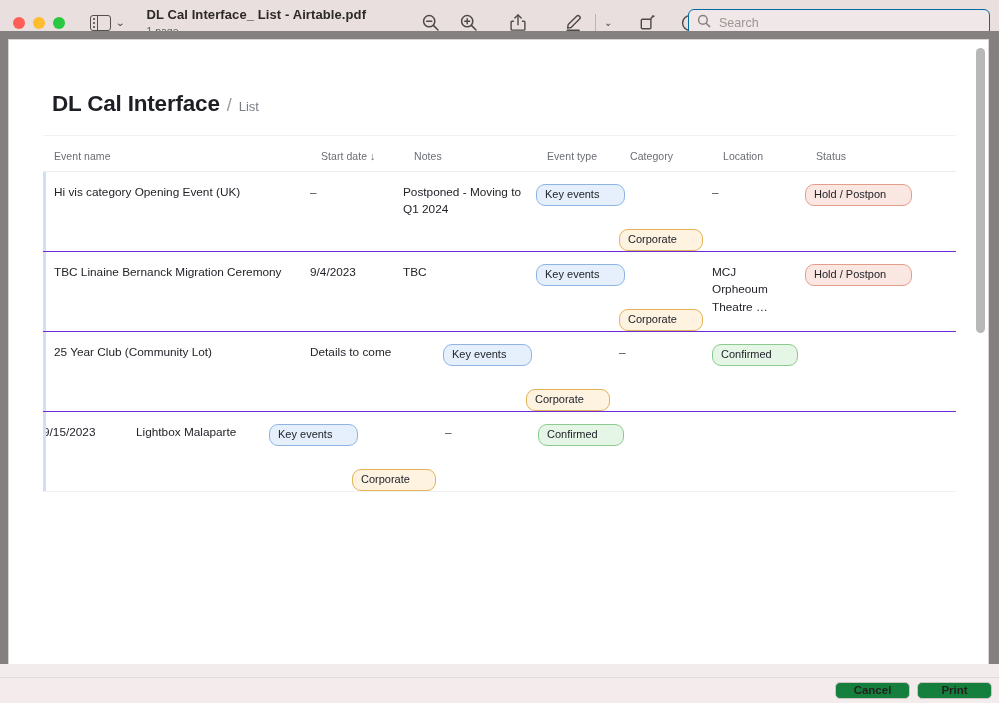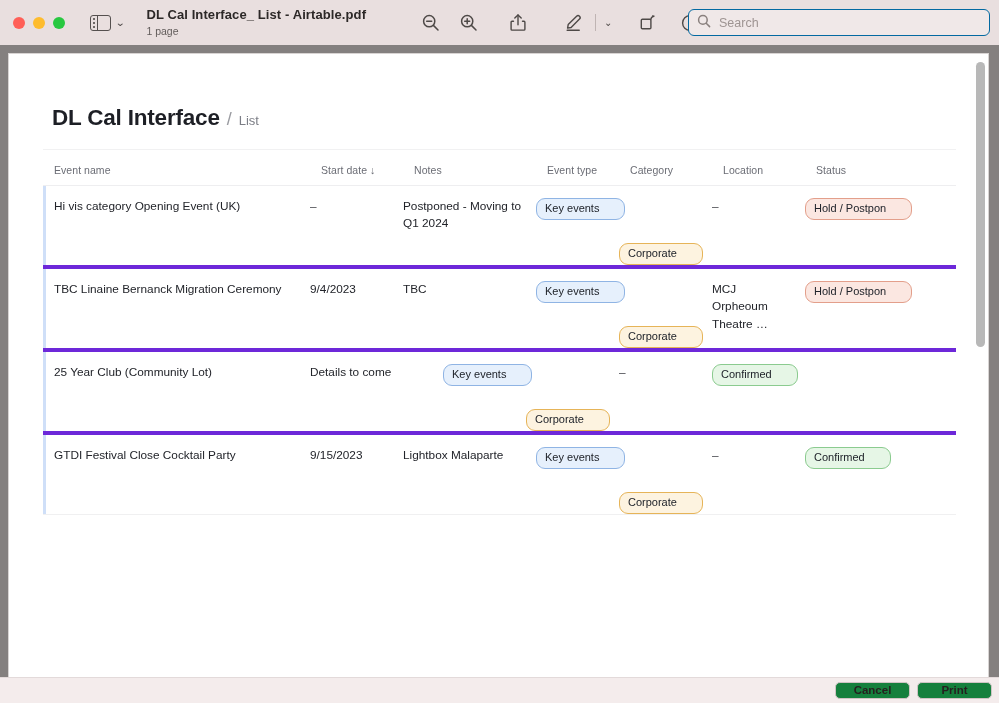--- a/index.html
+++ b/index.html
@@ -146,21 +146,21 @@
     font-family: "Liberation Sans", sans-serif;
     font-size: 12.5px;
     color: #3a3533;
     width: 100%;
   }
   .search-box input::placeholder { color: #9e9492; }
 
   
   .doc-area {
     position: absolute;
-    left: 0; top: 45px;
+    left: 0; top: 31px;
     width: 999px; height: 633px;
     background: #84807f;
     overflow: hidden;
   }
   .page {
     position: absolute;
     left: 9px; top: 9px;
     width: 979px;
     height: 624px;
     background: #ffffff;
@@ -231,21 +231,21 @@
   .c-name   { width: 267px; }
   .c-date   { width: 93px; }
   .c-notes  { width: 133px; }
   .c-type   { width: 83px; }
   .c-cat    { width: 93px; }
   .c-loc    { width: 93px; }
   .c-status { width: 110px; }
 
   .row {
     display: flex;
-    border-bottom: 4px solid #6d28d9;
+    border-bottom: 1px solid #6d28d9;
     min-height: 74px;
     padding-top: 12px;
     position: relative;
   }
   .row:last-child { border-bottom: 1px solid #f0f0f1; }
   .row-accent {
     position: absolute;
     left: 0; top: 0;
     width: 3px;
     height: 100%;
@@ -482,21 +482,20 @@
               <span class="badge badge-orange">Corporate</span>
             </div>
             <div class="cell c-loc muted-dash">–</div>
             <div class="cell c-status status-clip">
               <span class="badge badge-green">Confirmed</span>
             </div>
           </div>
 
           <div class="row" style="min-height:74px">
             <div class="row-accent"></div>
-            <div class="cell c-name">GTDI Festival Close Cocktail Party</div>
             <div class="cell c-date">9/15/2023</div>
             <div class="cell c-notes">Lightbox Malaparte</div>
             <div class="cell c-type">
               <span class="badge badge-blue">Key events</span>
             </div>
             <div class="cell c-cat">
               <span class="badge badge-orange">Corporate</span>
             </div>
             <div class="cell c-loc muted-dash">–</div>
             <div class="cell c-status status-clip">

